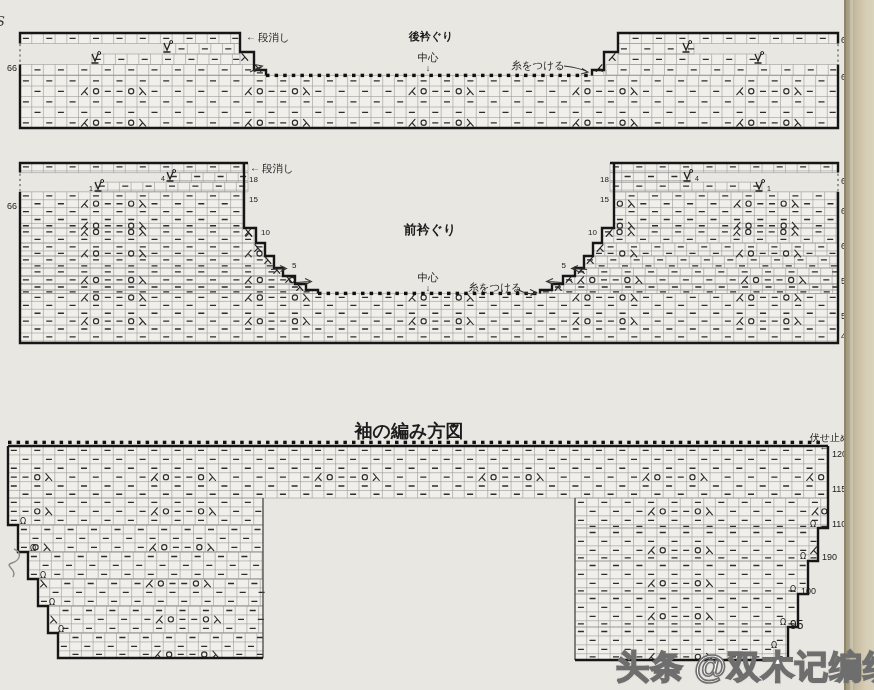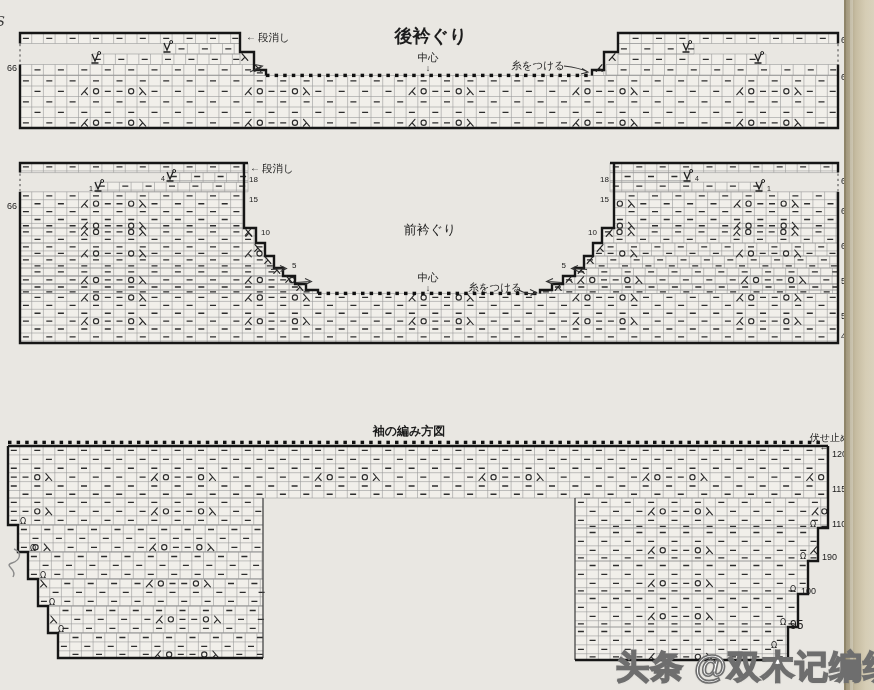--- a/index.html
+++ b/index.html
@@ -115,21 +115,21 @@
         <path d="M755,54L758,61L761,54M754.5,63H761.5" stroke="#222" stroke-width="1.3" fill="none"></path>
         <circle cx="762.2" cy="53" r="1.5" stroke="#222" stroke-width="1" fill="none"></circle>
         <path d="M242.0,53.6L247.8,60.4M244.7,57.3L241.8,60.4" stroke="#222" stroke-width="1.2" fill="none" stroke-linecap="round"></path>
         <path d="M255.0,64.6L260.8,71.4M257.7,68.3L254.8,71.4" stroke="#222" stroke-width="1.2" fill="none" stroke-linecap="round"></path>
         <path d="M615.0,53.6L609.2,60.4M612.3,57.3L615.2,60.4" stroke="#222" stroke-width="1.2" fill="none" stroke-linecap="round"></path>
         <path d="M602.0,64.6L596.2,71.4M599.3,68.3L602.2,71.4" stroke="#222" stroke-width="1.2" fill="none" stroke-linecap="round"></path>
         <path d="M564,66 Q580,68 587,71.5 M582,68.5 L588,72 L581,74" stroke="#333" stroke-width="1.05" fill="none"></path>
         <path d="M250,72 L261,66.5 M256,64.8 L262.5,66 L257.5,70" stroke="#333" stroke-width="1.05" fill="none"></path>
       </svg>
     <div class="labels">
-        <span class="lbl" style="left: 431px; top: 36px; font-size: 18px; font-weight: 700; transform: translate(-50%, -50%);">後衿ぐり</span>
+        <span class="lbl" style="left: 431px; top: 36px; font-size: 11px; font-weight: 700; transform: translate(-50%, -50%);">後衿ぐり</span>
         <span class="lbl" style="left: 246px; top: 37px; font-size: 10px; transform: translate(0px, -50%);">←</span>
         <span class="lbl" style="left: 258px; top: 37px; font-size: 10.5px; transform: translate(0px, -50%);">段消し</span>
         <span class="lbl" style="left: 428px; top: 57px; font-size: 10.5px; transform: translate(-50%, -50%);">中心</span>
         <span class="lbl" style="left: 428px; top: 68px; font-size: 9px; transform: translate(-50%, -50%);">↓</span>
         <span class="lbl" style="left: 538px; top: 65px; font-size: 10.5px; transform: translate(-50%, -50%);">糸をつける</span>
         <span class="lbl" style="left: 17px; top: 68px; font-size: 9px; transform: translate(-100%, -50%);">66</span>
         <span class="lbl" style="left: 841px; top: 40px; font-size: 9px; transform: translate(0px, -50%);">66</span>
         <span class="lbl" style="left: 841px; top: 77px; font-size: 9px; transform: translate(0px, -50%);">65</span>
       </div>
   </section>
@@ -262,21 +262,21 @@
         <path d="M584.0,266.6L578.2,273.4M581.3,270.3L584.2,273.4" stroke="#222" stroke-width="1.2" fill="none" stroke-linecap="round"></path>
         <path d="M572.0,275.6L566.2,282.4M569.3,279.3L572.2,282.4" stroke="#222" stroke-width="1.2" fill="none" stroke-linecap="round"></path>
         <path d="M561.0,283.6L555.2,290.4M558.3,287.3L561.2,290.4" stroke="#222" stroke-width="1.2" fill="none" stroke-linecap="round"></path>
         <path d="M271,269.5 L285,268.5 M280,265.5 L286.5,268.5 L280.5,271.5" stroke="#333" stroke-width="1.05" fill="none"></path>
         <path d="M296,282.5 L310,281.5 M305,278.5 L311.5,281.5 L305.5,284.5" stroke="#333" stroke-width="1.05" fill="none"></path>
         <path d="M587,269.5 L573,268.5 M578,265.5 L571.5,268.5 L578.5,271.5" stroke="#333" stroke-width="1.05" fill="none"></path>
         <path d="M562,282.5 L548,281.5 M553,278.5 L546.5,281.5 L553.5,284.5" stroke="#333" stroke-width="1.05" fill="none"></path>
         <path d="M517,289 Q529,296 536,292.5 M530,289.5 L536.5,292.5 L530.5,295.5" stroke="#333" stroke-width="1.05" fill="none"></path>
       </svg>
     <div class="labels">
-        <span class="lbl" style="left: 430px; top: 229px; font-size: 13px; font-weight: 400; transform: translate(-50%, -50%);">前衿ぐり</span>
+        <span class="lbl" style="left: 430px; top: 229px; font-size: 13px; font-weight: 700; transform: translate(-50%, -50%);">前衿ぐり</span>
         <span class="lbl" style="left: 250px; top: 168px; font-size: 10px; transform: translate(0px, -50%);">←</span>
         <span class="lbl" style="left: 262px; top: 168px; font-size: 10.5px; transform: translate(0px, -50%);">段消し</span>
         <span class="lbl" style="left: 428px; top: 277px; font-size: 10.5px; transform: translate(-50%, -50%);">中心</span>
         <span class="lbl" style="left: 428px; top: 288px; font-size: 9px; transform: translate(-50%, -50%);">↓</span>
         <span class="lbl" style="left: 495px; top: 287px; font-size: 10.5px; transform: translate(-50%, -50%);">糸をつける</span>
         <span class="lbl" style="left: 17px; top: 206px; font-size: 9px; transform: translate(-100%, -50%);">66</span>
         <span class="lbl" style="left: 165px; top: 178px; font-size: 7px; transform: translate(-100%, -50%);">4</span>
         <span class="lbl" style="left: 93px; top: 188px; font-size: 7px; transform: translate(-100%, -50%);">1</span>
         <span class="lbl" style="left: 695px; top: 178px; font-size: 7px; transform: translate(0px, -50%);">4</span>
         <span class="lbl" style="left: 767px; top: 188px; font-size: 7px; transform: translate(0px, -50%);">1</span>
@@ -453,21 +453,21 @@
         <text x="52" y="605" text-anchor="middle" font-size="8" fill="#1d1d1d" font-family="&quot;DejaVu Sans&quot;, sans-serif">Ω</text>
         <text x="61" y="632" text-anchor="middle" font-size="8" fill="#1d1d1d" font-family="&quot;DejaVu Sans&quot;, sans-serif">Ω</text>
         <text x="813" y="527" text-anchor="middle" font-size="8" fill="#1d1d1d" font-family="&quot;DejaVu Sans&quot;, sans-serif">Ω</text>
         <text x="803" y="559" text-anchor="middle" font-size="8" fill="#1d1d1d" font-family="&quot;DejaVu Sans&quot;, sans-serif">Ω</text>
         <text x="793" y="592" text-anchor="middle" font-size="8" fill="#1d1d1d" font-family="&quot;DejaVu Sans&quot;, sans-serif">Ω</text>
         <text x="783" y="625" text-anchor="middle" font-size="8" fill="#1d1d1d" font-family="&quot;DejaVu Sans&quot;, sans-serif">Ω</text>
         <text x="774" y="648" text-anchor="middle" font-size="8" fill="#1d1d1d" font-family="&quot;DejaVu Sans&quot;, sans-serif">Ω</text>
         <path d="M14,549 C22,552 21,560 12,563 C3,566 18,569 13,577" stroke="#8a8a8a" stroke-width="1.4" fill="none"></path>
       </svg>
     <div class="labels">
-        <span class="lbl" style="left: 409px; top: 431px; font-size: 12px; font-weight: 700; transform: translate(-50%, -50%);">袖の編み方図</span>
+        <span class="lbl" style="left: 409px; top: 431px; font-size: 18px; font-weight: 700; transform: translate(-50%, -50%);">袖の編み方図</span>
         <span class="lbl" style="left: 830px; top: 438px; font-size: 10px; transform: translate(-50%, -50%);">伏せ止め</span>
         <span class="lbl" style="left: 824px; top: 447px; font-size: 9px; transform: translate(-50%, -50%);">←</span>
         <span class="lbl" style="left: 832px; top: 454px; font-size: 9px; transform: translate(0px, -50%);">120</span>
         <span class="lbl" style="left: 832px; top: 489px; font-size: 9px; transform: translate(0px, -50%);">115</span>
         <span class="lbl" style="left: 832px; top: 524px; font-size: 9px; transform: translate(0px, -50%);">110</span>
         <span class="lbl" style="left: 822px; top: 557px; font-size: 9px; transform: translate(0px, -50%);">190</span>
         <span class="lbl" style="left: 801px; top: 591px; font-size: 9px; transform: translate(0px, -50%);">100</span>
         <span class="lbl" style="left: 790px; top: 625px; font-size: 12px; transform: translate(0px, -50%);">95</span>
       </div>
   </section>

